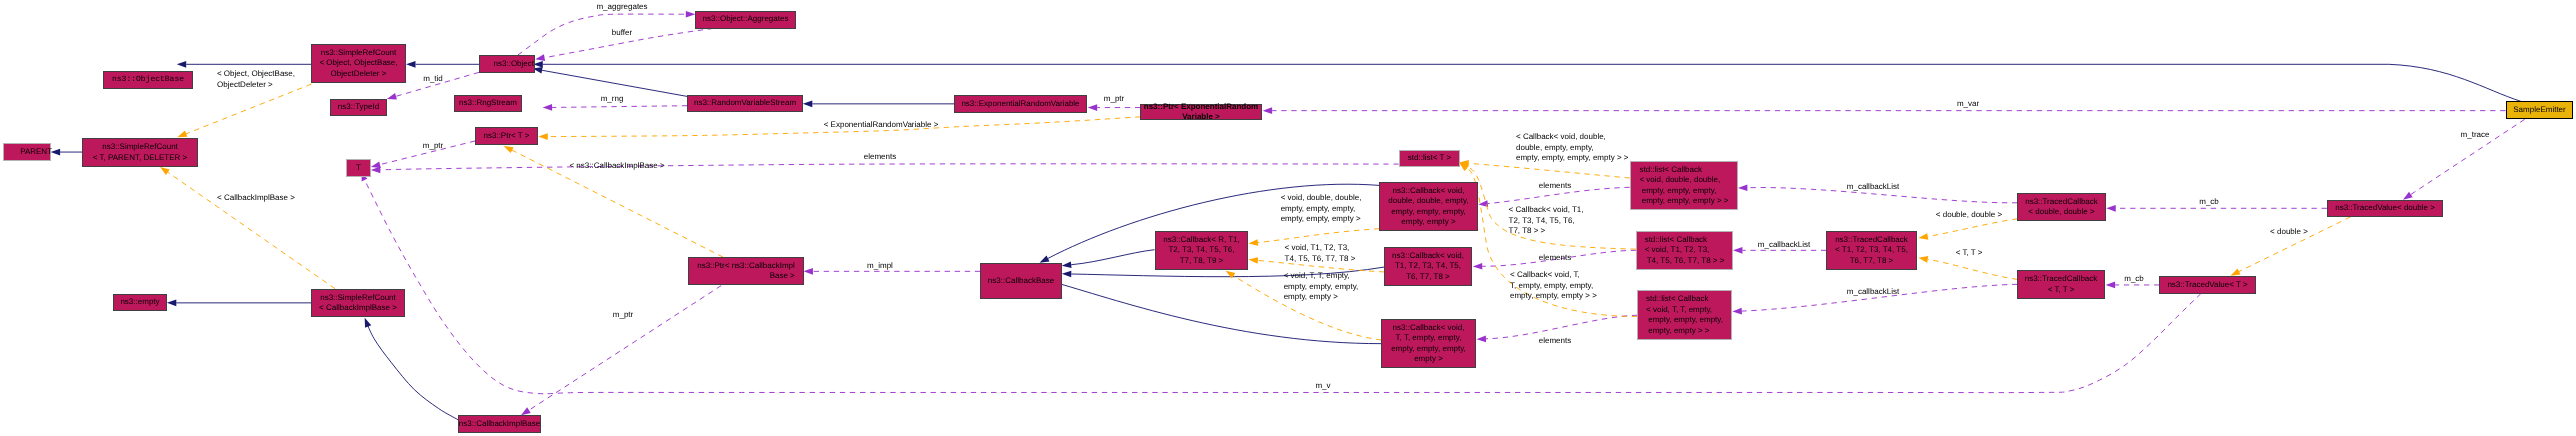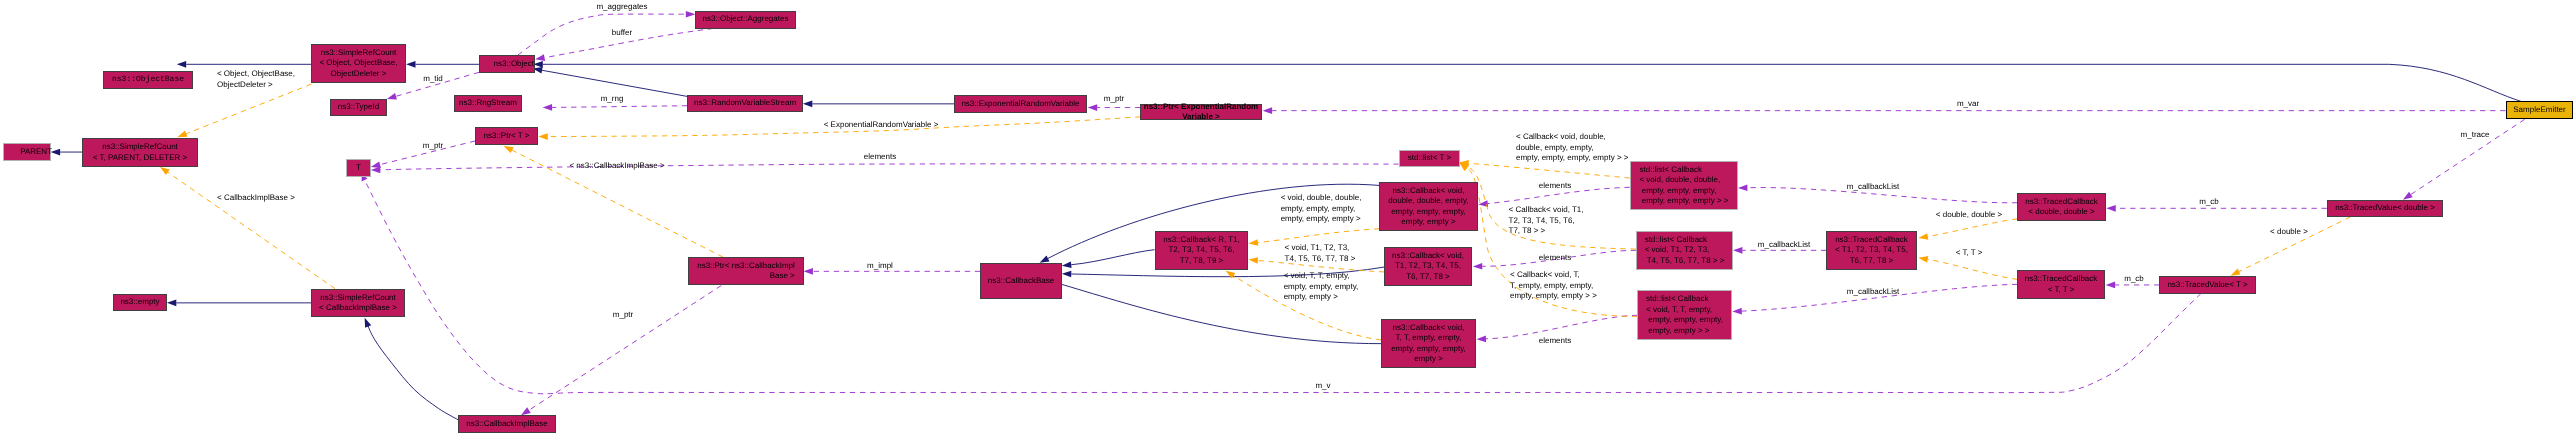--- a/index.html
+++ b/index.html
@@ -139,21 +139,21 @@
 <div class="node tmpl lj" style="left:1636px;top:231px;width:97px;height:39px;"><span class="inner"><span class="nl">std::list&lt; Callback</span><span class="nl">&lt; void, T1, T2, T3,</span><span class="nl"> T4, T5, T6, T7, T8 &gt; &gt;</span></span></div>
 <div class="node" style="left:1826px;top:231px;width:91px;height:39px;"><span class="inner"><span class="nl">ns3::TracedCallback</span><span class="nl">&lt; T1, T2, T3, T4, T5,</span><span class="nl">T6, T7, T8 &gt;</span></span></div>
 <div class="node" style="left:2017px;top:270px;width:88px;height:29px;"><span class="inner"><span class="nl">ns3::TracedCallback</span><span class="nl">&lt; T, T &gt;</span></span></div>
 <div class="node" style="left:2159px;top:276px;width:97px;height:18px;"><span class="inner"><span class="nl">ns3::TracedValue&lt; T &gt;</span></span></div>
 <div class="node" style="left:980px;top:263px;width:82px;height:36px;"><span class="inner"><span class="nl">ns3::CallbackBase</span></span></div>
 <div class="node" style="left:688px;top:257px;width:116px;height:28.4px;text-align:right;"><span class="inner"><span class="nl">ns3::Ptr&lt; ns3::CallbackImpl</span><span class="nl">Base &gt;</span></span></div>
 <div class="node" style="left:1381px;top:319px;width:95px;height:49px;"><span class="inner"><span class="nl">ns3::Callback&lt; void,</span><span class="nl">T, T, empty, empty,</span><span class="nl">empty, empty, empty,</span><span class="nl">empty &gt;</span></span></div>
 <div class="node tmpl lj" style="left:1637px;top:290px;width:95px;height:50px;"><span class="inner"><span class="nl">std::list&lt; Callback</span><span class="nl">&lt; void, T, T, empty,</span><span class="nl"> empty, empty, empty,</span><span class="nl"> empty, empty &gt; &gt;</span></span></div>
 <div class="node" style="left:113px;top:294px;width:54px;height:17.3px;"><span class="inner"><span class="nl">ns3::empty</span></span></div>
 <div class="node" style="left:311px;top:289px;width:94px;height:28.4px;"><span class="inner"><span class="nl">ns3::SimpleRefCount</span><span class="nl">&lt; CallbackImplBase &gt;</span></span></div>
-<div class="node" style="left:458px;top:415px;width:98px;height:18px;"><span class="inner"><span class="nl">ns3::CallbackImplBase</span></span></div>
+<div class="node" style="left:458px;top:415px;width:83px;height:18px;"><span class="inner"><span class="nl">ns3::CallbackImplBase</span></span></div>
 <div class="elabel center" style="left:622px;top:1.9px;">
       <span class="nl">m_aggregates</span>
     </div>
 <div class="elabel center" style="left:622px;top:28px;">
       <span class="nl">buffer</span>
     </div>
 <div class="elabel center" style="left:433px;top:74px;">
       <span class="nl">m_tid</span>
     </div>
 <div class="elabel center" style="left:612px;top:94px;">

